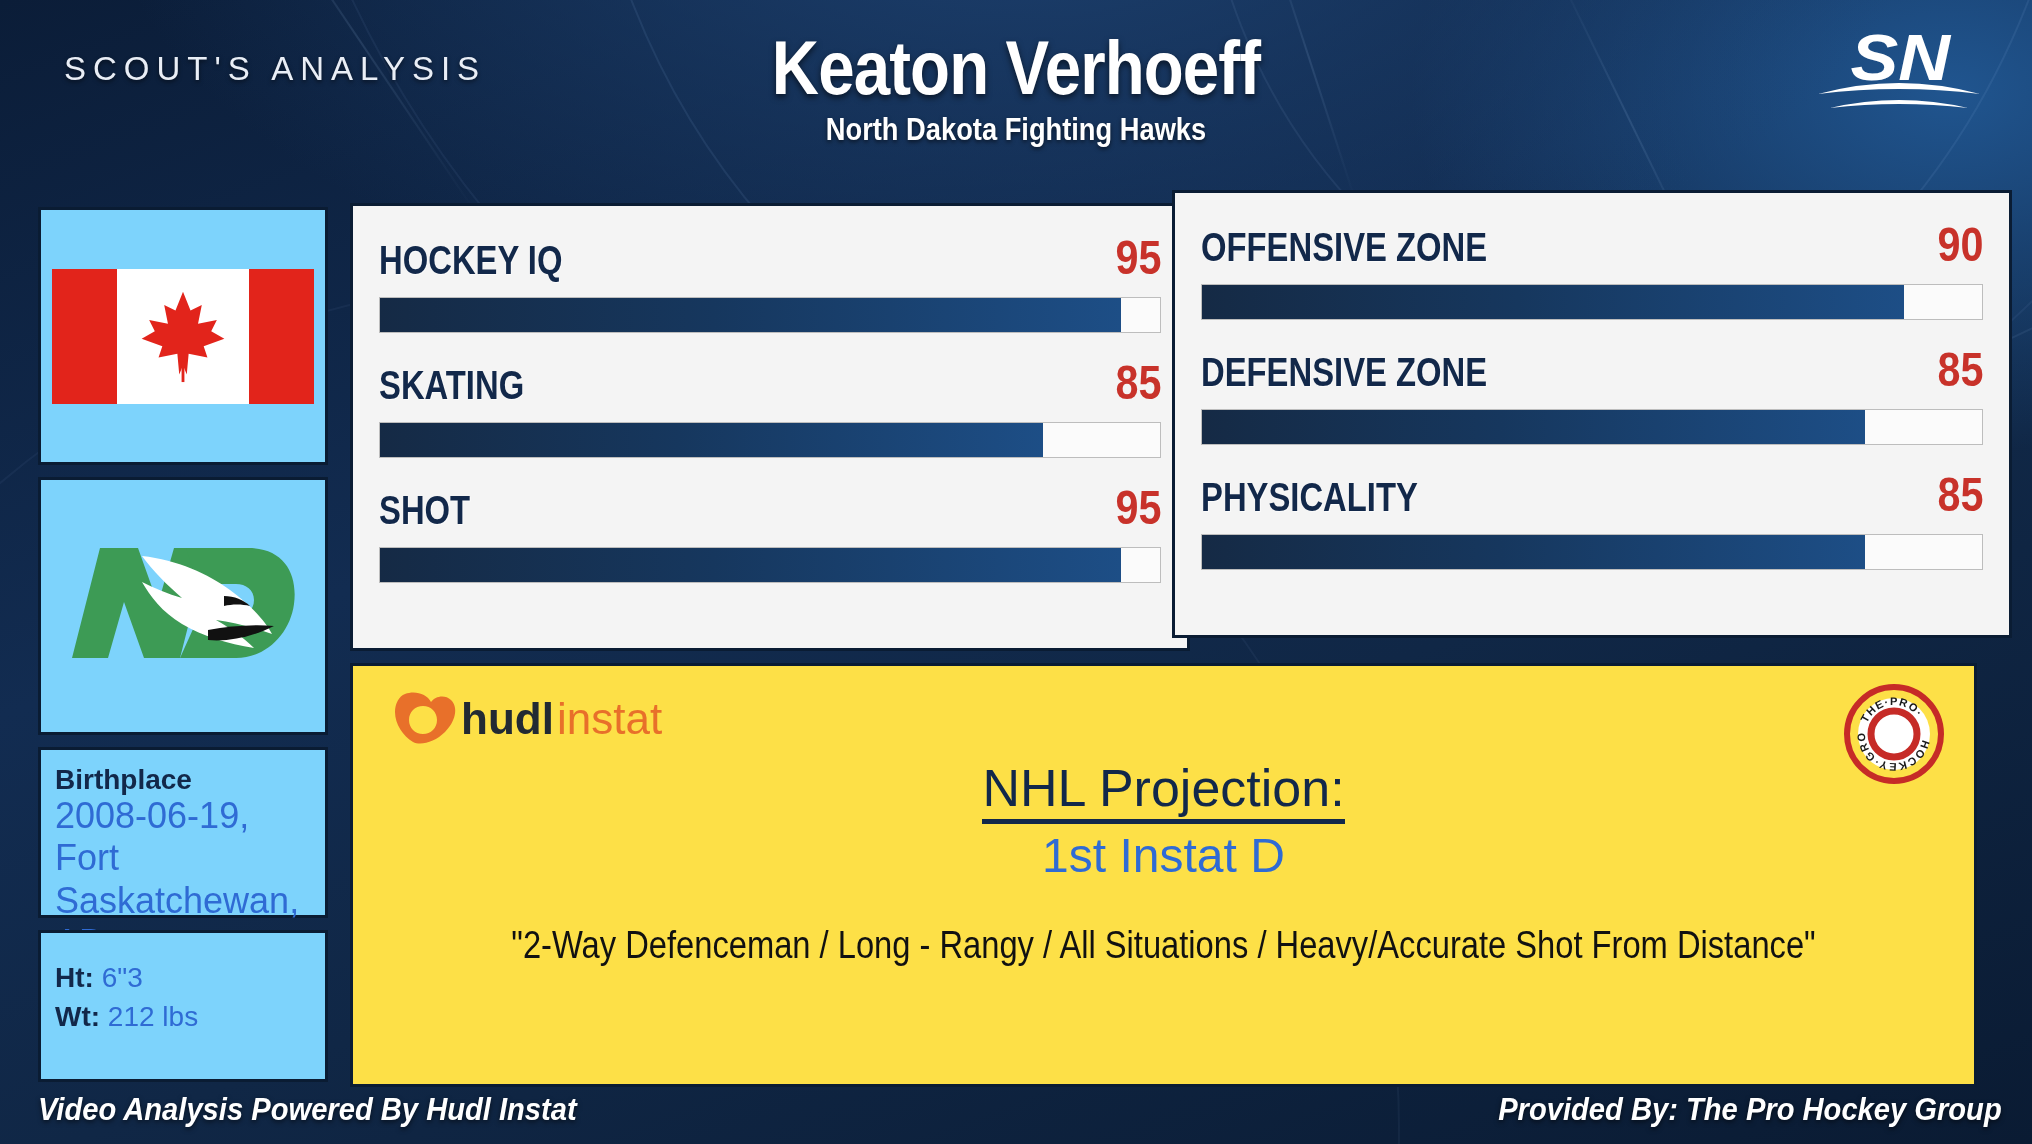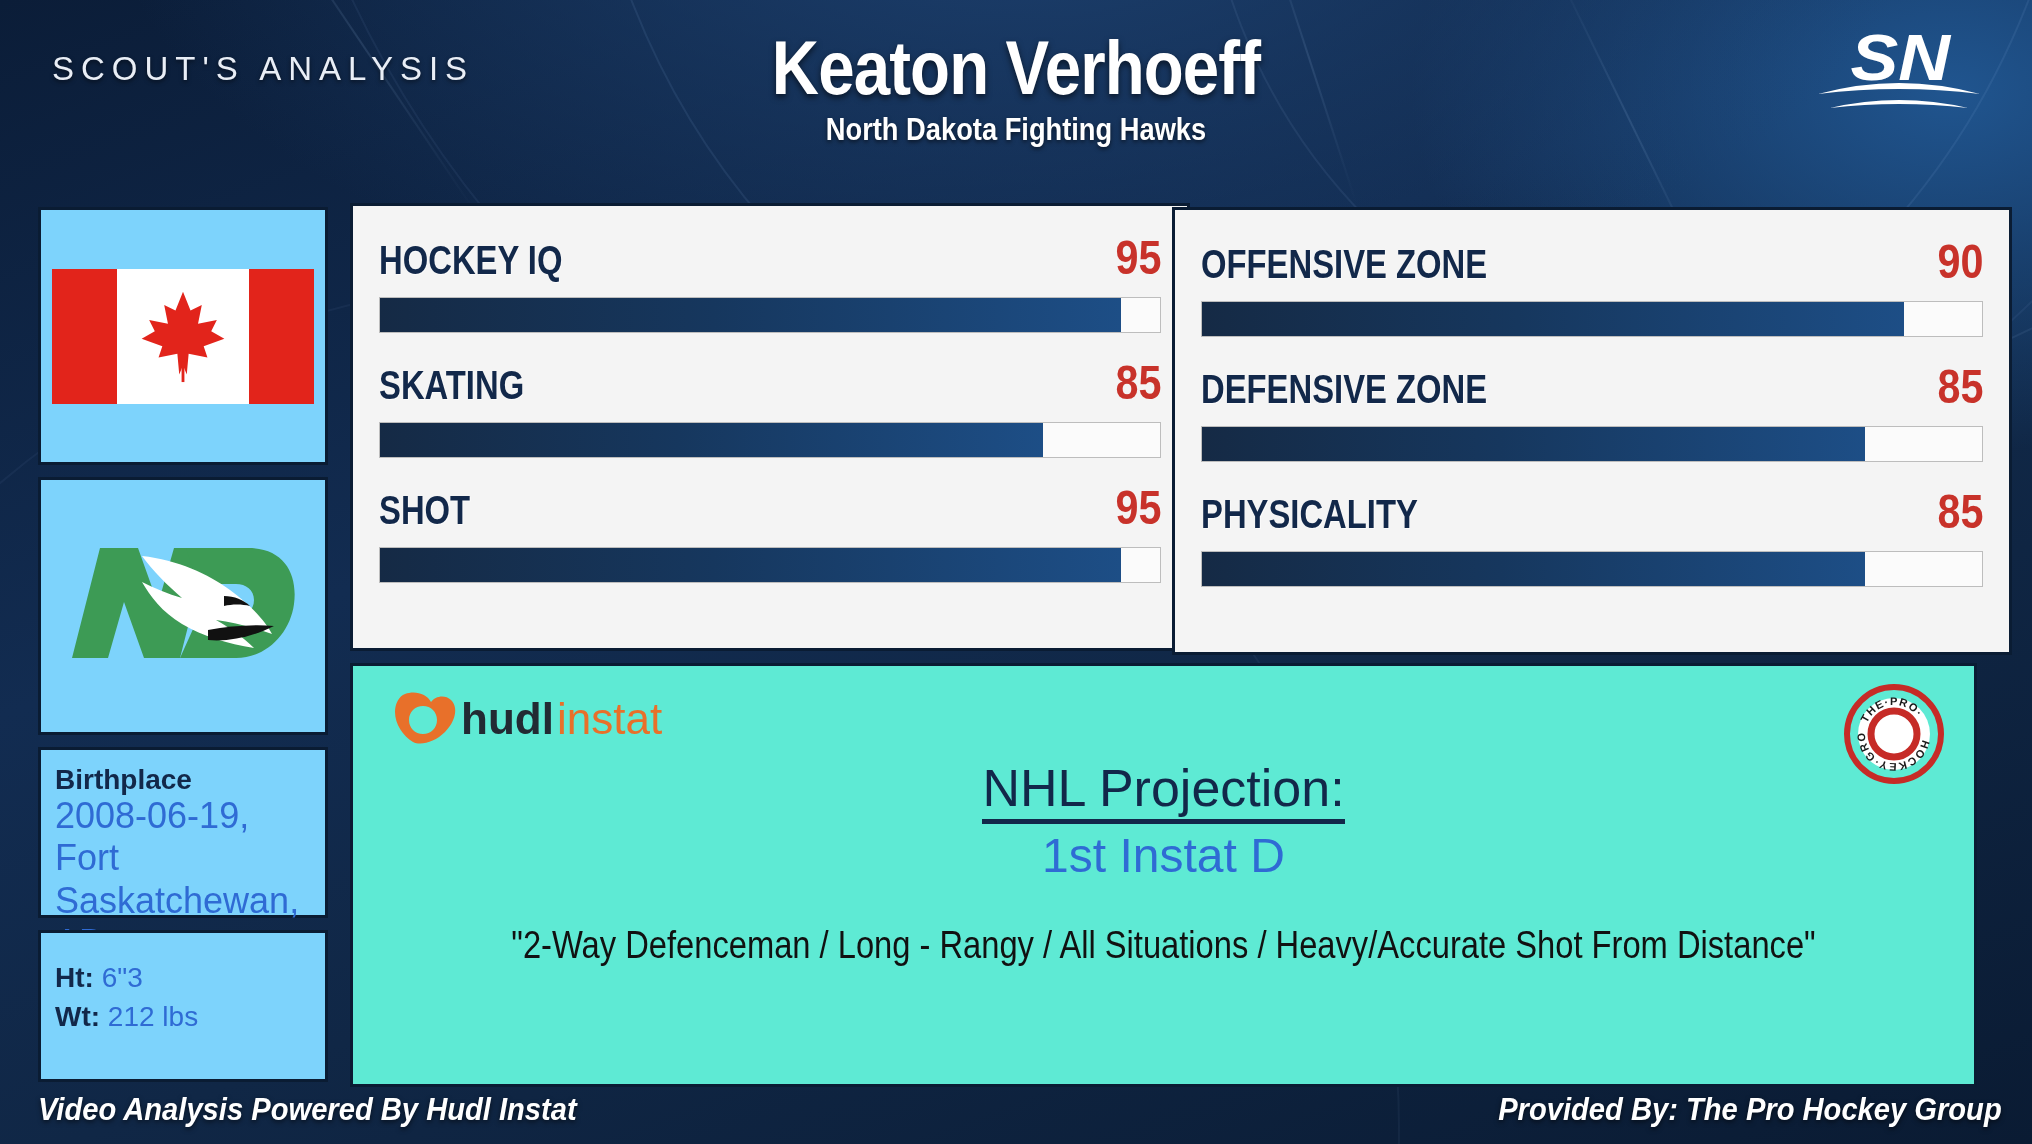--- a/index.html
+++ b/index.html
@@ -34,21 +34,21 @@
     background:linear-gradient(90deg, rgba(170,205,245,0) 0%, rgba(170,205,245,0.13) 50%, rgba(170,205,245,0) 100%);
     height:2px;
   }
   #bg .s1 { width:420px; left:150px; top:40px;  transform:rotate(56deg); }
   #bg .s2 { width:300px; left:1160px; top:60px; transform:rotate(72deg); }
   #bg .s3 { width:360px; left:1450px; top:120px; transform:rotate(64deg); }
 
   
   #header { position:absolute; left:0; top:0; width:2032px; height:150px; }
   #scouts-analysis {
-    position:absolute; left:52px; top:50px;
+    position:absolute; left:64px; top:50px;
     font-size:33px; letter-spacing:7px; font-weight:400;
     color:#e9eef6; text-shadow:0 2px 4px rgba(0,0,0,.55);
     font-family:"Liberation Sans", sans-serif;
   }
   #player-name {
     position:absolute; left:0; top:24px; width:2032px; text-align:center;
     font-size:76px; font-weight:bold; color:#ffffff;
     letter-spacing:-1px;
     text-shadow:0 3px 7px rgba(0,0,0,.6);
     transform:scaleX(.86); transform-origin:50% 50%;
@@ -89,21 +89,21 @@
   .meas-row { font-size:28px; line-height:1.38; }
   .meas-row .k { font-weight:bold; color:#12284a; }
   .meas-row .v { color:#2f6bd4; }
 
   
   .stat-panel {
     position:absolute; background:#f4f4f4; border:3px solid #0a1c33;
     padding:24px 26px 16px 26px;
   }
   #stats-left  { left:350px;  top:203px; width:840px; height:448px; }
-  #stats-right { left:1172px; top:207px; width:840px; height:448px; }
+  #stats-right { left:1172px; top:190px; width:840px; height:448px; }
 
   .stat-row { margin-bottom:22px; }
   .stat-row:last-child { margin-bottom:8px; }
   .stat-head { display:flex; align-items:baseline; justify-content:space-between; }
   .stat-label {
     font-size:40px; font-weight:bold; color:#12284a;
     letter-spacing:0px; transform:scaleX(.82); transform-origin:left center;
     text-shadow:1px 1px 0 rgba(255,255,255,.6);
   }
   .stat-value {
@@ -115,21 +115,21 @@
     border:1px solid #bdbdbd; position:relative; overflow:hidden;
   }
   .bar-fill {
     height:100%;
     background:linear-gradient(90deg, #152a45 0%, #16375e 45%, #1d4e86 100%);
   }
 
   
   #projection-panel {
     position:absolute; left:350px; top:663px; width:1627px; height:424px;
-    background:#5eead4; border:3px solid #0a1c33;
+    background:#fde047; border:3px solid #0a1c33;
   }
   #hudl-logo { position:absolute; left:28px; top:22px; width:300px; height:62px; }
   #phg-logo  { position:absolute; right:30px; top:18px; width:100px; height:100px; }
   #proj-title {
     position:absolute; left:0; top:92px; width:100%; text-align:center;
     font-size:52px; font-weight:normal; color:#12284a;
   }
   #proj-title span { border-bottom:5px solid #12284a; padding-bottom:2px; }
   #proj-value {
     position:absolute; left:0; top:162px; width:100%; text-align:center;

